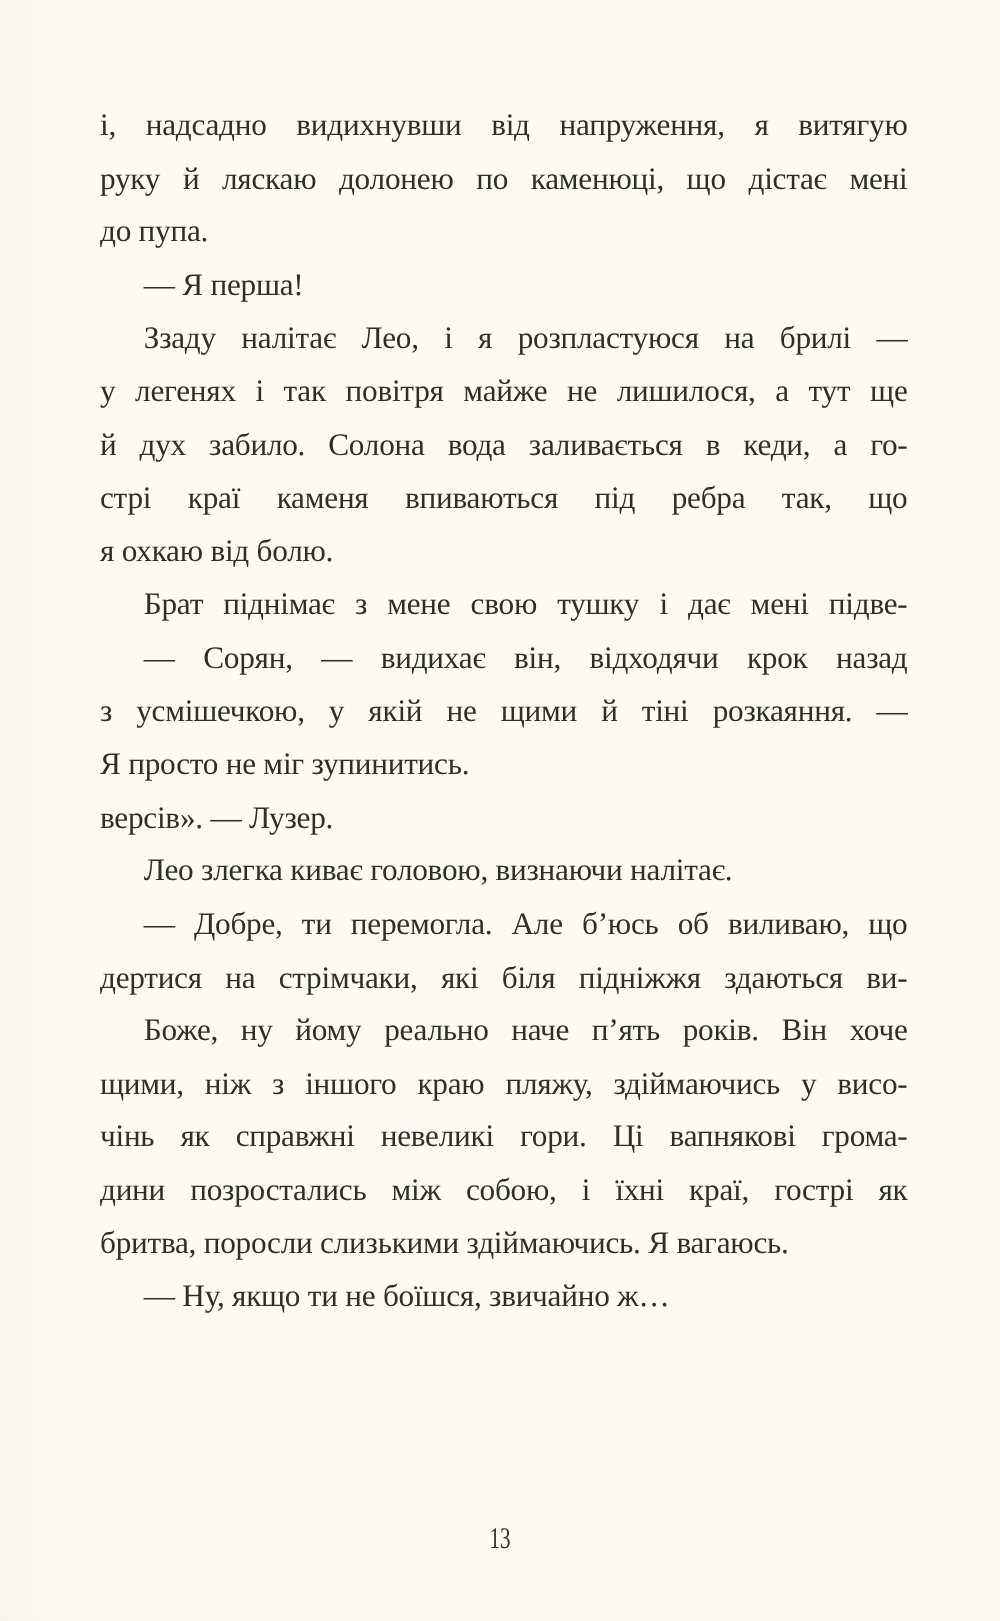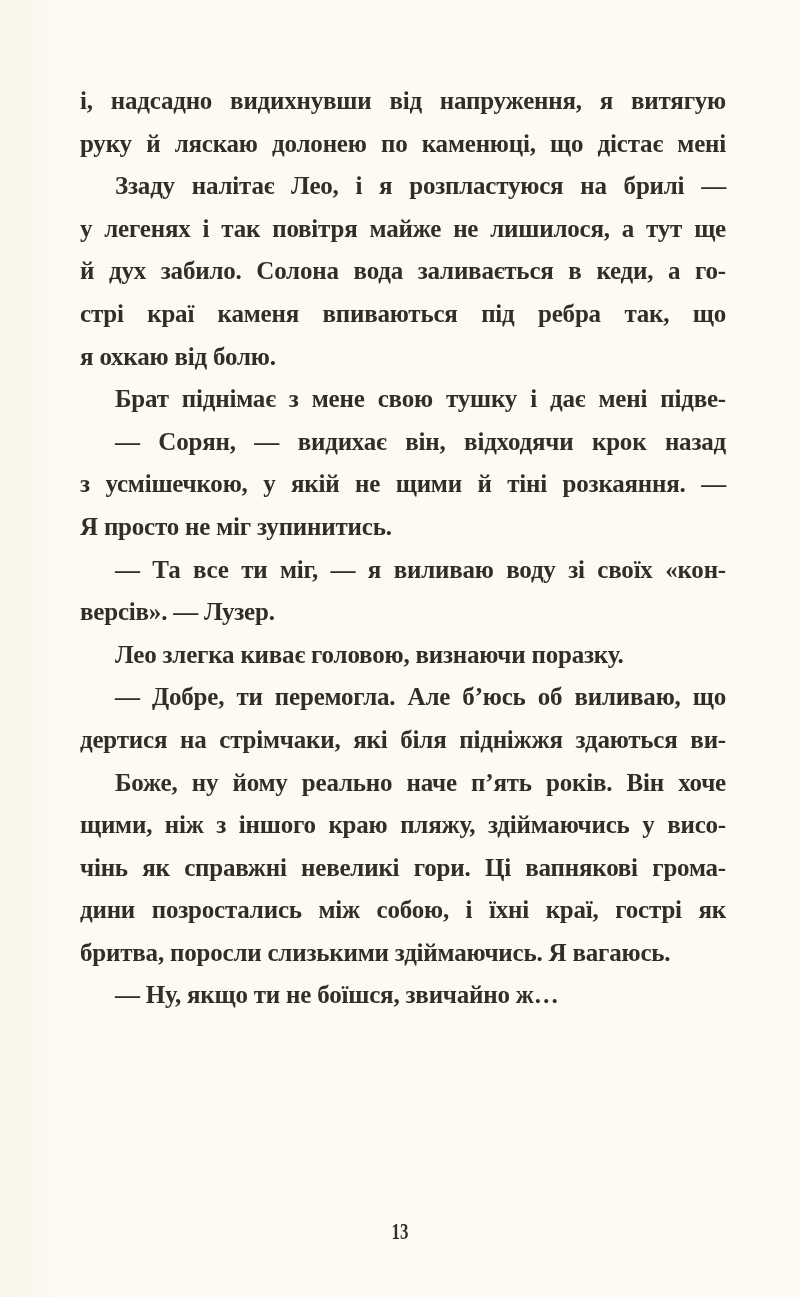--- a/index.html
+++ b/index.html
@@ -14,21 +14,20 @@
       overflow: hidden;
     }
     .page {
       position: absolute;
       left: 0; top: 0;
       width: 800px;
       height: 1297px;
       background:
         linear-gradient(90deg, rgba(240,235,220,0.35) 0px, rgba(252,250,241,0) 60px),
         #fcfaf1;
-      font-weight: bold;
     }
     .text-block {
       position: absolute;
       left: 80px;
       top: 80px;
       width: 646px;
       font-family: "Liberation Serif", "DejaVu Serif", serif;
       font-size: 25px;
       color: #2f2e2a;
       letter-spacing: -0.2px;
@@ -59,32 +58,33 @@
       transform: scaleX(0.7);
     }
   </style>
 </head>
 <body>
 
 <div class="page">
   <div class="text-block">
     <div class="line">і, надсадно видихнувши від напруження, я витягую</div>
     <div class="line">руку й ляскаю долонею по каменюці, що дістає мені</div>
+    <div class="line last">до пупа.</div>
+    <div class="line indent last">— Я перша!</div>
     <div class="line indent">Ззаду налітає Лео, і я розпластуюся на брилі —</div>
     <div class="line">у легенях і так повітря майже не лишилося, а тут ще</div>
     <div class="line">й дух забило. Солона вода заливається в кеди, а го-</div>
     <div class="line">стрі краї каменя впиваються під ребра так, що</div>
     <div class="line last">я охкаю від болю.</div>
     <div class="line indent">Брат піднімає з мене свою тушку і дає мені підве-</div>
     <div class="line indent">— Сорян, — видихає він, відходячи крок назад</div>
     <div class="line">з усмішечкою, у якій не щими й тіні розкаяння. —</div>
     <div class="line last">Я просто не міг зупинитись.</div>
-    <div class="line indent">— Та все ти міг, — я виливаю воду зі своїх «кон-</div>
     <div class="line last">версів». — Лузер.</div>
-    <div class="line indent last">Лео злегка киває головою, визнаючи поразку.</div>
+    <div class="line indent last">Лео злегка киває головою, визнаючи налітає.</div>
     <div class="line indent">— Добре, ти перемогла. Але б’юсь об виливаю, що</div>
     <div class="line">дертися на стрімчаки, які біля підніжжя здаються ви-</div>
     <div class="line indent">Боже, ну йому реально наче п’ять років. Він хоче</div>
     <div class="line">щими, ніж з іншого краю пляжу, здіймаючись у висо-</div>
     <div class="line">чінь як справжні невеликі гори. Ці вапнякові грома-</div>
     <div class="line">дини позростались між собою, і їхні краї, гострі як</div>
     <div class="line last">бритва, поросли слизькими здіймаючись. Я вагаюсь.</div>
     <div class="line indent last">— Ну, якщо ти не боїшся, звичайно ж…</div>
   </div>
 

